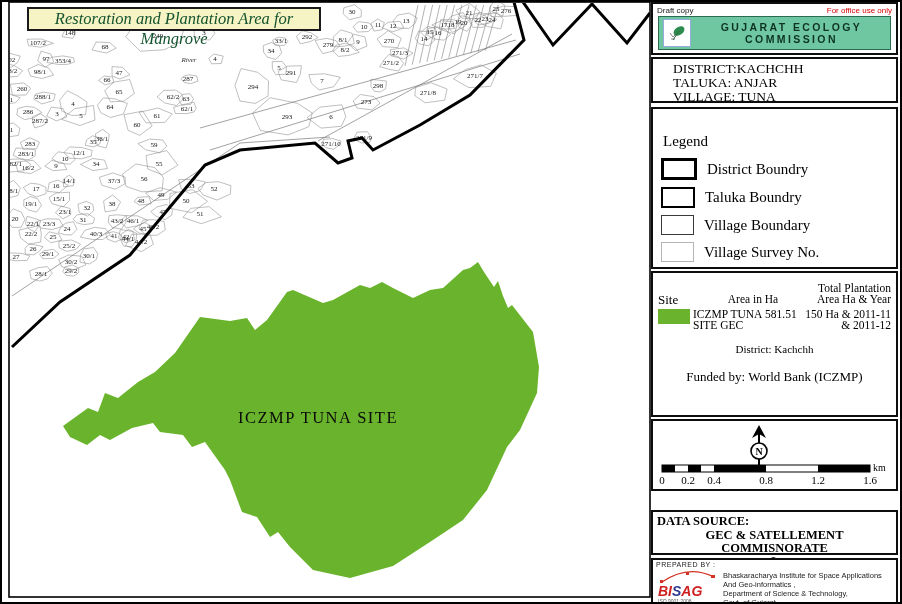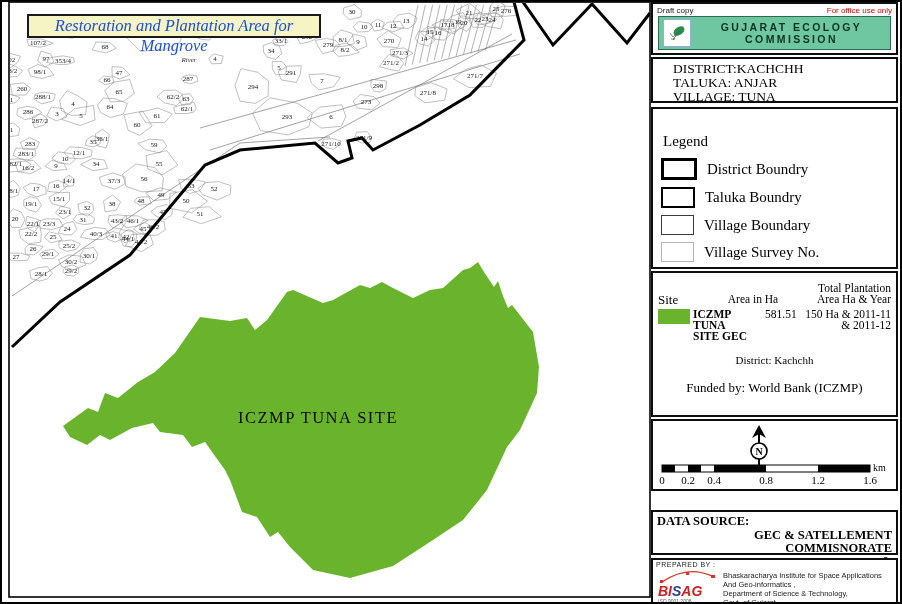--- a/index.html
+++ b/index.html
@@ -14,23 +14,23 @@
   .parcel{fill:none;stroke:#8a8a8a;stroke-width:.55;}
   .strip{stroke:#7d7d7d;stroke-width:.6;}
   .plbl{font:7px "Liberation Serif",serif;fill:#161616;text-anchor:middle;}
   .thick{fill:none;stroke:#000;stroke-width:3;stroke-linejoin:miter;}
   .thin{fill:none;stroke:#7a7a7a;stroke-width:.7;}
   .map-frame{fill:none;stroke:#000;stroke-width:1.6;}
   #site-poly{stroke:none;}
   #site-label-text{font:16.5px "Liberation Serif",serif;letter-spacing:1.5px;fill:#0a0a0a;text-anchor:middle;}
   #river-text{font:italic 7px "Liberation Serif",serif;fill:#333;text-anchor:middle;}
   #map-title{
-    position:absolute;left:27px;top:14px;width:294px;height:24px;
+    position:absolute;left:27px;top:7px;width:294px;height:24px;
     background:#f6f3c5;border:2px solid #1a1a1a;box-sizing:border-box;
-    font:italic 16.5px "Liberation Serif",serif;color:#1d4ed8;
+    font:italic 16.5px "Liberation Serif",serif;color:#14532d;
     text-align:center;line-height:20px;z-index:10;
   }
   
   #sidebar{position:absolute;left:651px;top:2px;width:247px;height:600px;}
   .panel{border:2px solid #0d0d0d;background:#fff;box-sizing:border-box;position:relative;}
   
   #p-header{height:53px;}
   .hdr-row{display:flex;justify-content:space-between;font:8px "Liberation Sans",sans-serif;padding:2px 4px 0 4px;}
   .draft{color:#222;}
   .office{color:#d40000;}
@@ -54,31 +54,31 @@
   .sw-survey{border:1px solid #b5b5b5;width:33px;height:20px;}
   .legend-label{font:15px "Liberation Serif",serif;color:#000;}
   
   #p-site{height:146px;margin-top:2px;padding:4px 5px;font-family:"Liberation Serif",serif;}
   .site-hdr{display:flex;align-items:flex-end;font-size:11.5px;line-height:11px;margin-top:6px;}
   .sh-site{width:60px;font-size:13px;}
   .sh-area{width:70px;text-align:center;}
   .sh-total{flex:1;text-align:right;}
   .site-row{display:flex;align-items:flex-start;font-size:11.5px;line-height:11px;margin-top:4px;}
   .swatch-site{width:32px;height:15px;margin-right:3px;flex:none;}
-  .sr-name{width:72px;font-weight:bold;}
+  .sr-name{width:72px;}
   .sr-area{width:34px;font-family:Liberation Serif, serif;}
   .sr-total{flex:1;text-align:right;}
   .plant-block{text-align:center;font-size:11px;line-height:12px;margin-top:12px;}
   .funded{text-align:center;font-size:13px;margin-top:14px;}
   
   #p-scale{height:72px;margin-top:2px;}
   
   #p-datasource{height:45px;margin-top:19px;padding:2px 4px;}
   .ds-heading{font:bold 12.5px "Liberation Serif",serif;}
-  .ds-line{font:bold 12.5px "Liberation Serif",serif;text-align:right;line-height:13px;}
+  .ds-line{font:bold 12.5px "Liberation Serif",serif;text-align:center;line-height:13px;}
   
   #p-prepared{height:59px;margin-top:3px;padding:1px 3px;}
   .pb-heading{font:7px "Liberation Sans",sans-serif;color:#222;letter-spacing:.5px;}
   .pb-row{display:flex;gap:3px;align-items:flex-start;}
   .pb-text{font:7.5px "Liberation Sans",sans-serif;line-height:9px;color:#222;padding-top:3px;}
 </style>
 </head>
 <body>
 
 <div id="map-wrap">

